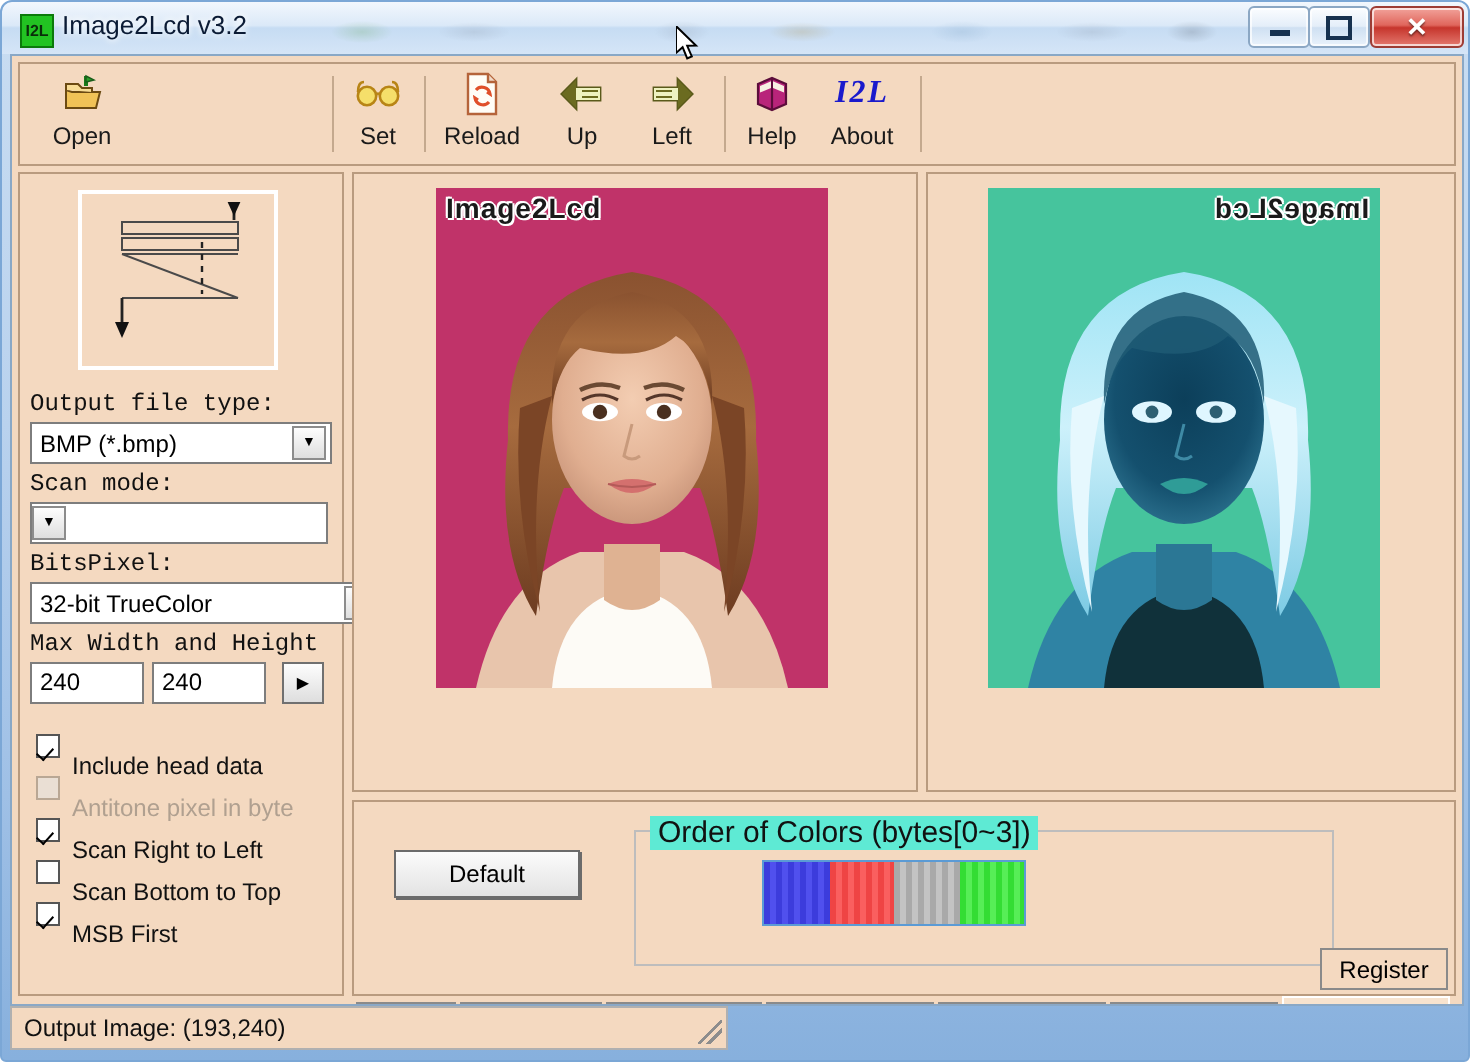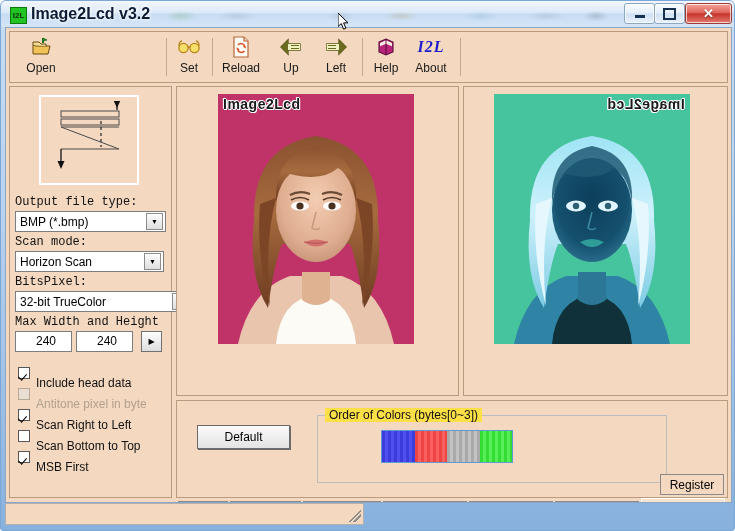--- a/index.html
+++ b/index.html
@@ -42,24 +42,23 @@
   #app-icon {
     position: absolute; left: 9px; top: 6px; width: 15px; height: 15px;
     background: #22c322;
     border: 1px solid #0b7a0b;
     color: #0a2d0a;
     font-size: 8px; font-weight: bold; line-height: 15px; text-align: center;
     font-family: "Liberation Sans", sans-serif;
   }
   #title-text {
     position: absolute; left: 30px; top: 4px;
-    font-size: 16px; color: #0b1b35;
+    font-size: 13px; color: #0b1b35;
     text-shadow: 0 0 3px #fff, 0 0 5px #fff;
     white-space: nowrap;
-    font-weight: bold;
   }
   .winbtn {
     position: absolute; top: 2px; height: 19px;
     border: 1px solid #8ba7c4;
     border-radius: 3px;
     background: linear-gradient(to bottom, #fbfdff 0%, #e4eef9 48%, #cfe0f2 52%, #e9f2fb 100%);
     box-shadow: inset 0 0 0 1px rgba(255,255,255,.7);
   }
   #btn-min { left: 623px; width: 29px; }
   #btn-max { left: 653px; width: 29px; }
@@ -129,21 +128,21 @@
     width: 17px; height: 17px; margin-right: 2px;
     background: linear-gradient(to bottom, #fdfdfd, #dedede);
     border: 1px solid #8c8c8c;
     box-sizing: border-box;
     display: flex; align-items: center; justify-content: center;
     font-size: 7px; color: #000;
   }
   .txtbox {
     position: absolute; height: 21px;
     background: #ffffff; border: 1px solid #7d7d7d; box-sizing: border-box;
-    font-size: 12px; color: #000; line-height: 19px; padding-left: 20px;
+    font-size: 12px; color: #000; line-height: 19px; padding-left: 4px;
   }
   .smallbtn {
     position: absolute; height: 21px; width: 21px;
     background: linear-gradient(to bottom, #fdfdfd, #dedede);
     border: 1px solid #707070; box-sizing: border-box;
     display: flex; align-items: center; justify-content: center;
     font-size: 8px; color: #000;
   }
   .chkrow { position: absolute; height: 17px; display: flex; align-items: center; }
   .chkbox {
@@ -194,22 +193,22 @@
     box-shadow: 1px 1px 0 #6b6b6b;
     display: flex; align-items: center; justify-content: center;
     font-size: 12px; color: #000;
   }
   #groupbox {
     position: absolute; left: 140px; top: 14px; width: 350px; height: 68px;
     border: 1px solid #bdbdbd; box-sizing: border-box;
   }
   #group-legend {
     position: absolute; left: 148px; top: 7px;
-    background: #fde047; padding: 0 4px;
-    font-size: 12px; color: #111; white-space: nowrap;
+    background: #5eead4; padding: 0 4px;
+    font-size: 15px; color: #111; white-space: nowrap;
   }
   #colorbar {
     position: absolute; left: 63px; top: 14px; width: 132px; height: 33px;
     border: 1px solid #5b9bd5; box-sizing: border-box;
     display: flex;
   }
   .colorseg { flex: 1; height: 100%; }
 
   
   #tabstrip { position: absolute; left: 170px; top: 470px; width: 552px; height: 24px; }
@@ -395,21 +394,20 @@
       </div>
 
       <div class="fieldlabel" style="left:5px;top:108px">Output file type:</div>
       <div class="combo" style="left:5px;top:124px;width:151px">
         <span class="ctext">BMP (*.bmp)</span>
         <span class="carrow">▼</span>
       </div>
 
       <div class="fieldlabel" style="left:5px;top:148px">Scan mode:</div>
       <div class="combo" style="left:5px;top:164px;width:149px">
-        <span class="ctext">Horizon Scan</span>
         <span class="carrow">▼</span>
       </div>
 
       <div class="fieldlabel" style="left:5px;top:188px">BitsPixel:</div>
       <div class="combo" style="left:5px;top:204px;width:177px">
         <span class="ctext">32-bit TrueColor</span>
         <span class="carrow">▼</span>
       </div>
 
       <div class="fieldlabel" style="left:5px;top:228px">Max Width and Height</div>
@@ -558,20 +556,21 @@
       <div class="tab active" style="left:465px;width:84px">32-bit Color</div>
 
     </div>
 
   </div>
 
   <div class="tab" style="position:absolute;left:659px;top:473px;width:64px;height:21px;z-index:5">Register</div>
 
   <div id="statusbar">
     <div class="statuscell" id="status-out">
+      <span>Output Image: (193,240)</span>
       <span id="grip"></span>
     </div>
   </div>
 
   <div id="cursor">
     <svg width="12" height="18" viewBox="0 0 12 18">
       <path d="M0 0 L0 13.5 L3.3 10.6 L5.6 16.2 L7.9 15.2 L5.6 9.9 L10 9.8 Z" fill="#fff" stroke="#000" stroke-width="1"></path>
     </svg>
   </div>
 

